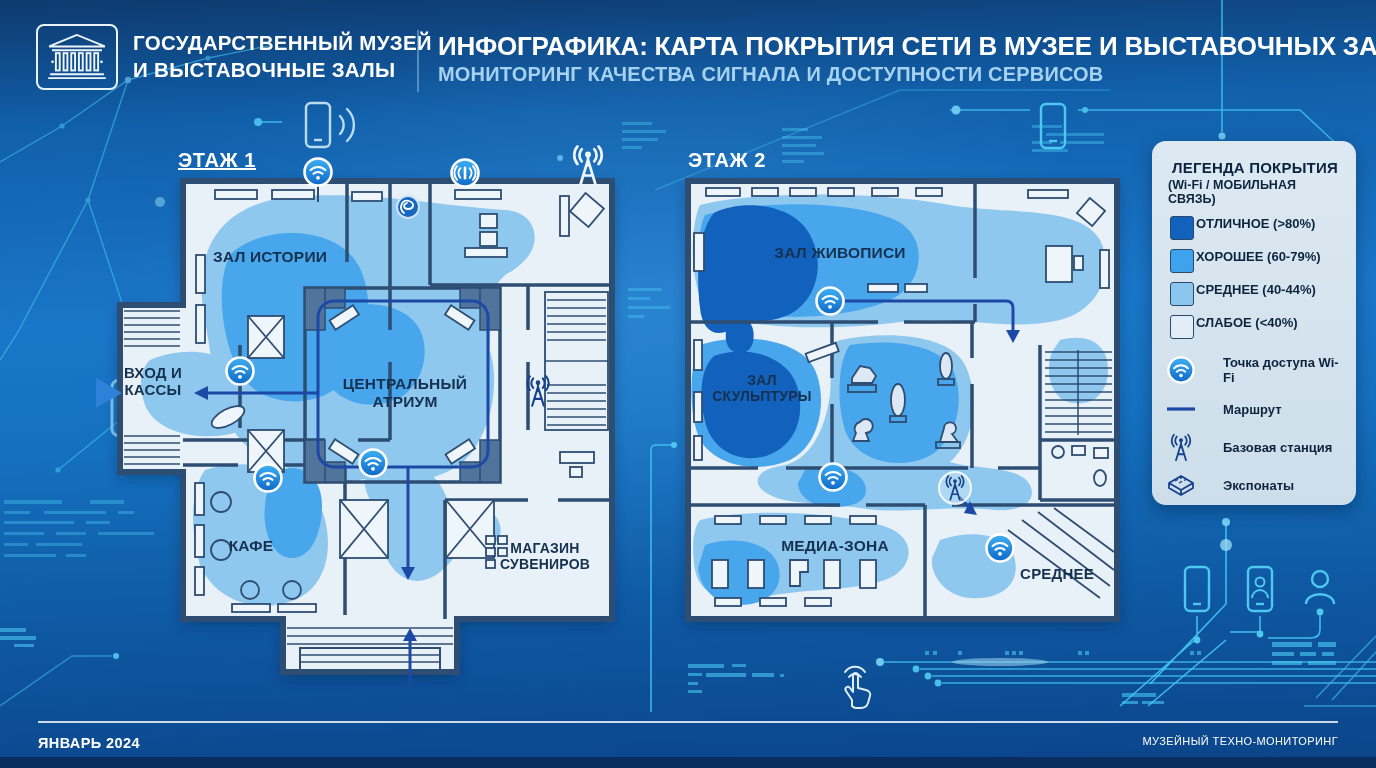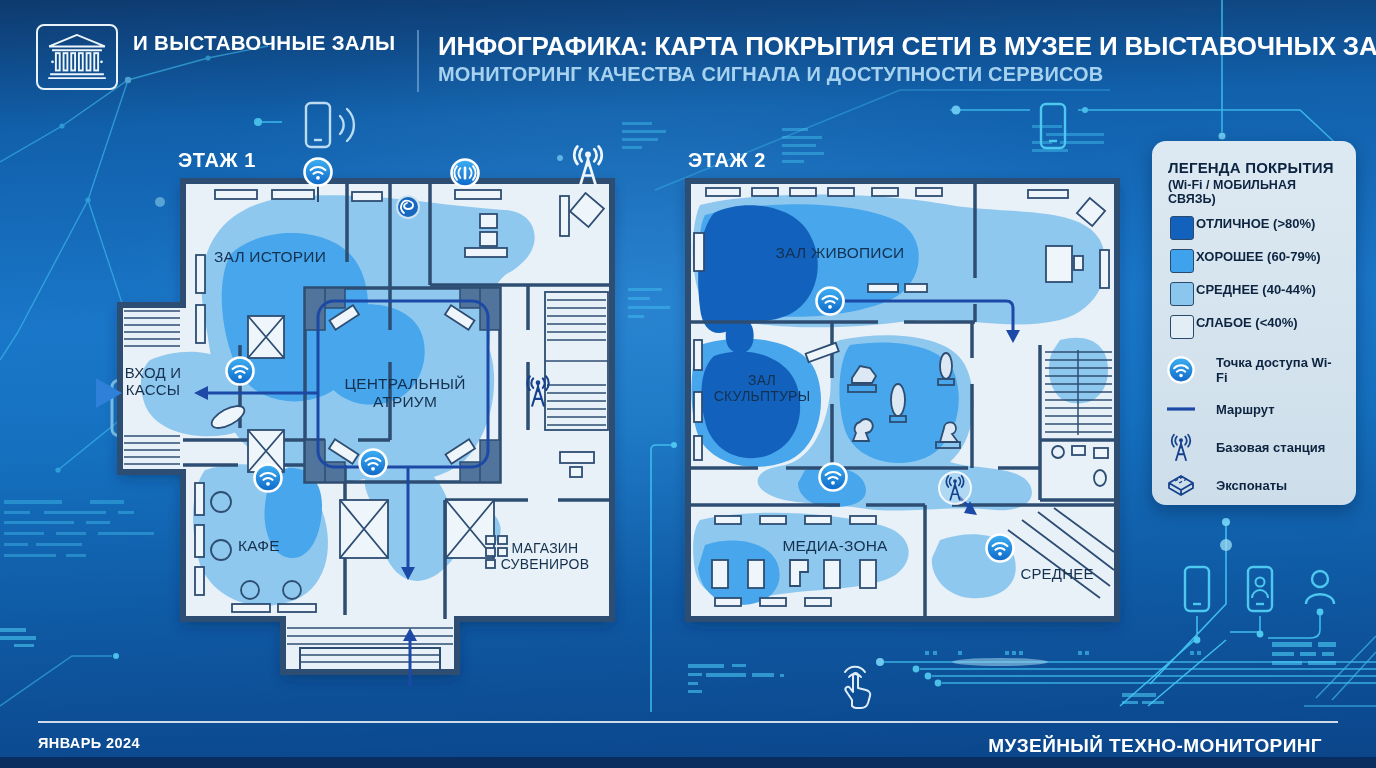--- a/index.html
+++ b/index.html
@@ -1,44 +1,44 @@
 <!DOCTYPE html>
 <html><head>
 <meta charset="utf-8">
 <style>
   html,body{margin:0;padding:0;}
   body{width:1376px;height:768px;overflow:hidden;position:relative;
        font-family:"Liberation Sans","DejaVu Sans",sans-serif;
        background:linear-gradient(178deg,#0e3a6e 0%,#1160ab 16%,#1a76c8 40%,#1571c0 55%,#0f5aa4 76%,#0c4b92 92%,#0b4488 100%);}
   #glow{position:absolute;inset:0;background:radial-gradient(ellipse 720px 420px at 46% 40%,rgba(96,180,240,.22),transparent 70%);pointer-events:none;}
   #canvas{position:absolute;left:0;top:0;}
-  .label{position:absolute;color:#15314f;font-weight:400;text-align:center;line-height:1.15;letter-spacing:.2px;}
+  .label{position:absolute;color:#15314f;font-weight:700;text-align:center;line-height:1.15;letter-spacing:.2px;}
   .floor-tag{position:absolute;color:#ffffff;font-weight:800;font-size:20px;letter-spacing:.6px;}
   
   #logo-box{position:absolute;left:36px;top:24px;width:78px;height:62px;border:2.5px solid #e9f3fb;border-radius:8px;display:flex;align-items:center;justify-content:center;}
   #org-name{position:absolute;left:133px;top:29px;color:#ffffff;font-size:20.5px;font-weight:700;line-height:27px;letter-spacing:.3px;}
   #hdr-divider{position:absolute;left:417px;top:30px;width:2px;height:62px;background:rgba(140,185,230,.55);}
   #main-title{position:absolute;left:438px;top:31px;color:#ffffff;font-size:26px;font-weight:800;letter-spacing:-.2px;white-space:nowrap;}
   #sub-title{position:absolute;left:438px;top:63px;color:#a6d2f0;font-size:20px;font-weight:600;letter-spacing:.2px;white-space:nowrap;}
   
   #legend{position:absolute;left:1152px;top:141px;width:204px;height:364px;background:linear-gradient(180deg,#dde9f2,#cddeea);
           border-radius:14px;box-shadow:0 6px 18px rgba(4,30,64,.4);padding:16px 14px;box-sizing:border-box;color:#0d2440;}
-  #legend h3{margin:2px 0 0 2px;font-size:15px;font-weight:800;letter-spacing:.2px;}
+  #legend h3{margin:2px 0 0 2px;font-size:15px;font-weight:800;letter-spacing:.2px;text-align:center;}
   #legend .lsub{margin:2px 0 10px 2px;font-size:12.5px;font-weight:600;}
   .lvl-row{display:flex;gap:2px;margin:9px 4px;}
   .chip{width:22px;height:22px;border:1.6px solid #2a4a6c;border-radius:3px;flex:0 0 auto;}
   .lvl-row span{font-size:13px;font-weight:700;}
   .sym-rows{margin-top:16px;}
-  .sym-row{display:flex;align-items:center;gap:20px;margin:10px 0;}
+  .sym-row{display:flex;align-items:center;gap:27px;margin:10px 0;}
   .sym-ic{width:30px;height:28px;flex:0 0 auto;display:flex;align-items:center;justify-content:center;}
   .sym-row span{font-size:13px;font-weight:600;}
   
   #footer-line{position:absolute;left:38px;right:38px;top:721px;height:2px;background:rgba(255,255,255,.8);}
   #footer-left{position:absolute;left:38px;top:735px;color:#ffffff;font-size:14.5px;font-weight:700;letter-spacing:.4px;}
-  #footer-right{position:absolute;right:54px;top:735px;color:#ffffff;font-size:19px;font-weight:700;letter-spacing:.4px;}
+  #footer-right{position:absolute;right:38px;top:735px;color:#ffffff;font-size:11px;font-weight:400;letter-spacing:.4px;}
   #bottom-strip{position:absolute;left:0;right:0;bottom:0;height:11px;background:#0a2d5f;}
   
   .wall6{fill:none;stroke:#2e4d72;stroke-width:6;}
   .wall4{fill:none;stroke:#2e4d72;stroke-width:3.5;}
   .fur{fill:#eef5fb;stroke:#2e4d72;stroke-width:1.8;}
   .furd{fill:#51749c;stroke:#2e4d72;stroke-width:1.5;}
   .furl{fill:none;stroke:#2e4d72;stroke-width:1.8;}
   .step{stroke:#2e4d72;stroke-width:1.5;}
   .route{fill:none;stroke:#1c49a6;stroke-width:3;}
   .rarr{fill:#1c49a6;}
@@ -484,33 +484,34 @@
       <rect x="42" y="21" width="4" height="18"></rect>
         <rect x="50" y="21" width="4" height="18"></rect>
       <line x1="4" y1="43" x2="60" y2="43"></line>
         <line x1="2" y1="47" x2="62" y2="47"></line>
       <circle cx="6.5" cy="30" r="1.4" fill="#eef6fd" stroke="none"></circle>
         <circle cx="57.5" cy="30" r="1.4" fill="#eef6fd" stroke="none"></circle>
     </g>
   </svg>
 </div>
 <div id="org-name">
+  <div>ГОСУДАРСТВЕННЫЙ МУЗЕЙ</div>
   <div>И ВЫСТАВОЧНЫЕ ЗАЛЫ</div>
 </div>
 <div id="hdr-divider"></div>
 <div id="main-title">ИНФОГРАФИКА: КАРТА ПОКРЫТИЯ СЕТИ В МУЗЕЕ И ВЫСТАВОЧНЫХ ЗАЛАХ</div>
 <div id="sub-title">МОНИТОРИНГ КАЧЕСТВА СИГНАЛА И ДОСТУПНОСТИ СЕРВИСОВ</div>
 
-<div class="floor-tag" style="left:178px;top:149px;">ЭТАЖ 1</div>
+<div class="floor-tag" style="left:178px;top:149px;text-decoration:underline;">ЭТАЖ 1</div>
 <div class="floor-tag" style="left:688px;top:149px;">ЭТАЖ 2</div>
 
 <div class="label" style="left:200px;top:248px;width:140px;font-size:15.5px;">ЗАЛ ИСТОРИИ</div>
 <div class="label" style="left:113px;top:364px;width:80px;font-size:15px;">ВХОД И КАССЫ</div>
 <div class="label" style="left:340px;top:375px;width:130px;font-size:15.5px;">ЦЕНТРАЛЬНЫЙ АТРИУМ</div>
-<div class="label" style="left:219px;top:537px;width:80px;font-size:15.5px;">КАФЕ</div>
+<div class="label" style="left:211px;top:537px;width:80px;font-size:15.5px;">КАФЕ</div>
 <div class="label" style="left:495px;top:540px;width:100px;font-size:14px;">МАГАЗИН СУВЕНИРОВ</div>
 
 <div class="label" style="left:765px;top:244px;width:150px;font-size:15.5px;">ЗАЛ ЖИВОПИСИ</div>
 <div class="label" style="left:707px;top:372px;width:110px;font-size:14px;">ЗАЛ СКУЛЬПТУРЫ</div>
 <div class="label" style="left:770px;top:537px;width:130px;font-size:15.5px;">МЕДИА-ЗОНА</div>
 <div class="label" style="left:1007px;top:565px;width:100px;font-size:15px;">СРЕДНЕЕ</div>
 
 <div id="legend">
   <h3>ЛЕГЕНДА ПОКРЫТИЯ</h3>
   <div class="lsub">(Wi-Fi / МОБИЛЬНАЯ СВЯЗЬ)</div>

